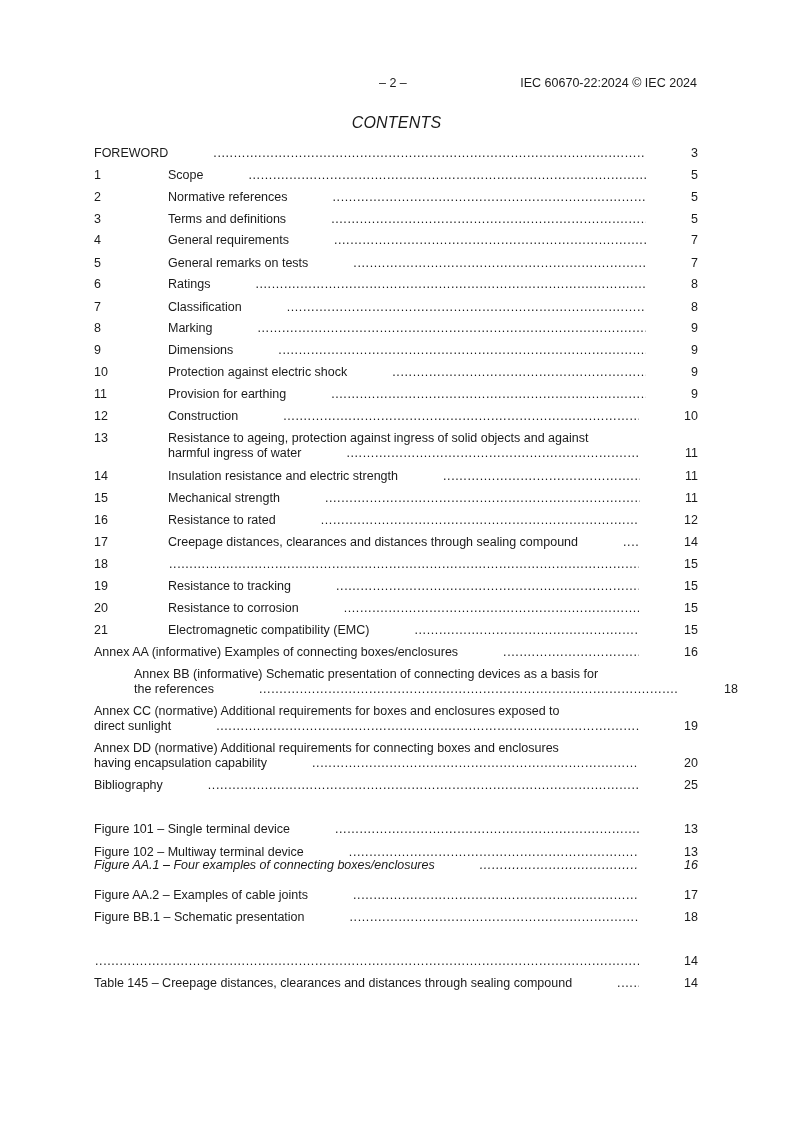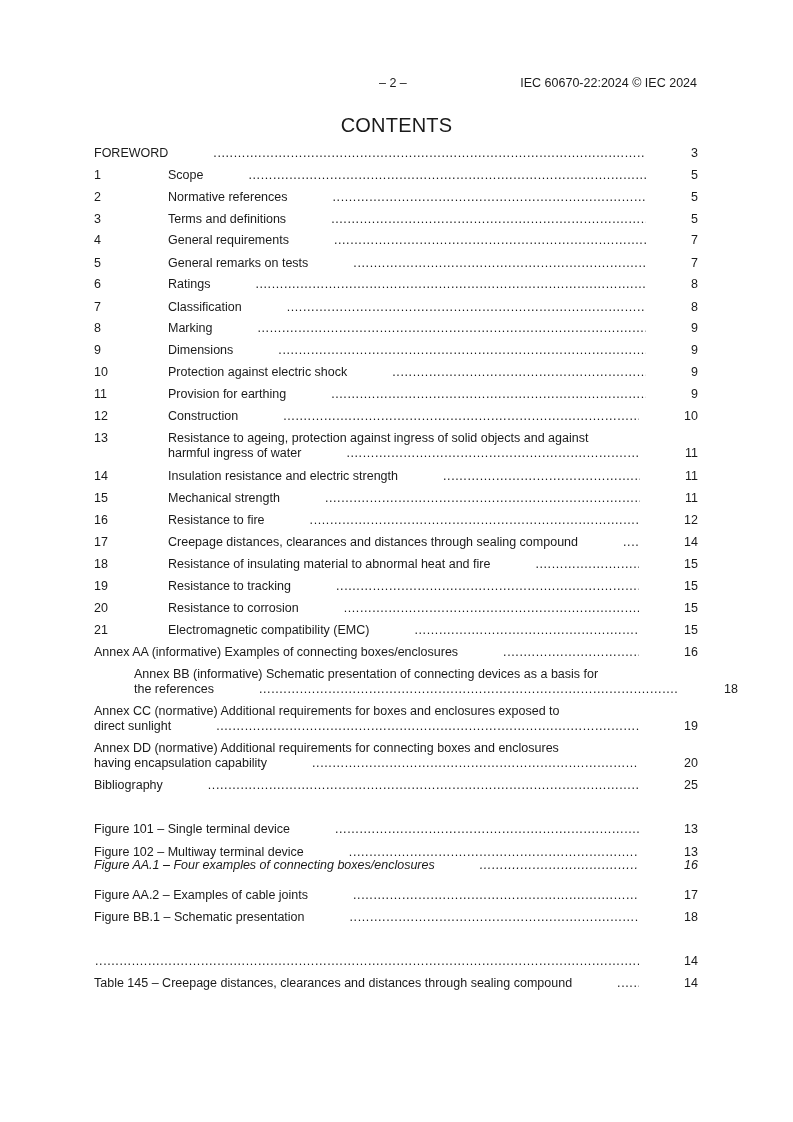--- a/index.html
+++ b/index.html
@@ -1,20 +1,20 @@
 <!DOCTYPE html>
 <html><head>
 <meta charset="utf-8">
 <style>
   html, body { margin:0; padding:0; background:#ffffff; }
   body { width:793px; height:1122px; position:relative; font-family:"Liberation Sans", sans-serif; color:#1a1a1a; overflow:hidden; }
   .header { position:absolute; top:76px; left:0; width:793px; height:16px; font-size:12.5px; }
   .header .pnum { position:absolute; left:379px; }
   .header .doc { position:absolute; right:96px; }
-  .title { position:absolute; top:114px; left:0; width:793px; text-align:center; font-size:20px; letter-spacing:0.2px; }
+  .title { position:absolute; top:114px; left:0; width:793px; text-align:center; font-size:16px; letter-spacing:0.2px;font-style:italic; }
   .toc { position:absolute; left:94px; width:604px; font-size:12.5px; }
   .entry { position:absolute; left:0; width:604px; line-height:15px; }
   .line { display:flex; align-items:flex-end; white-space:nowrap;gap:44px; }
   .num { width:30px; flex:0 0 30px; }
   .text { flex:0 0 auto; }
   .dots { flex:1 1 auto; overflow:hidden; margin:0 1px; }
   .dots::before { content:"................................................................................................................................................................................................................................................"; letter-spacing:0.6px; }
   .page { flex:0 0 auto; text-align:right; }
   .first { white-space:nowrap; }
 </style>
@@ -157,37 +157,36 @@
     <div class="line">
         <span class="num">15</span>
         <span class="text">Mechanical strength</span>
         <span class="dots"></span>
         <span class="page">11</span>
       </div>
   </div>
   <div class="entry" style="top:513px;">
     <div class="line">
         <span class="num">16</span>
-        <span class="text">Resistance to fire</span>
+        <span class="text">Resistance to rated</span>
         <span class="dots"></span>
         <span class="page">12</span>
       </div>
   </div>
   <div class="entry" style="top:535px;">
     <div class="line">
         <span class="num">17</span>
         <span class="text">Creepage distances, clearances and distances through sealing compound</span>
         <span class="dots"></span>
         <span class="page">14</span>
       </div>
   </div>
   <div class="entry" style="top:557px;">
     <div class="line">
         <span class="num">18</span>
-        <span class="text">Resistance of insulating material to abnormal heat and fire</span>
         <span class="dots"></span>
         <span class="page">15</span>
       </div>
   </div>
   <div class="entry" style="top:579px;">
     <div class="line">
         <span class="num">19</span>
         <span class="text">Resistance to tracking</span>
         <span class="dots"></span>
         <span class="page">15</span>

